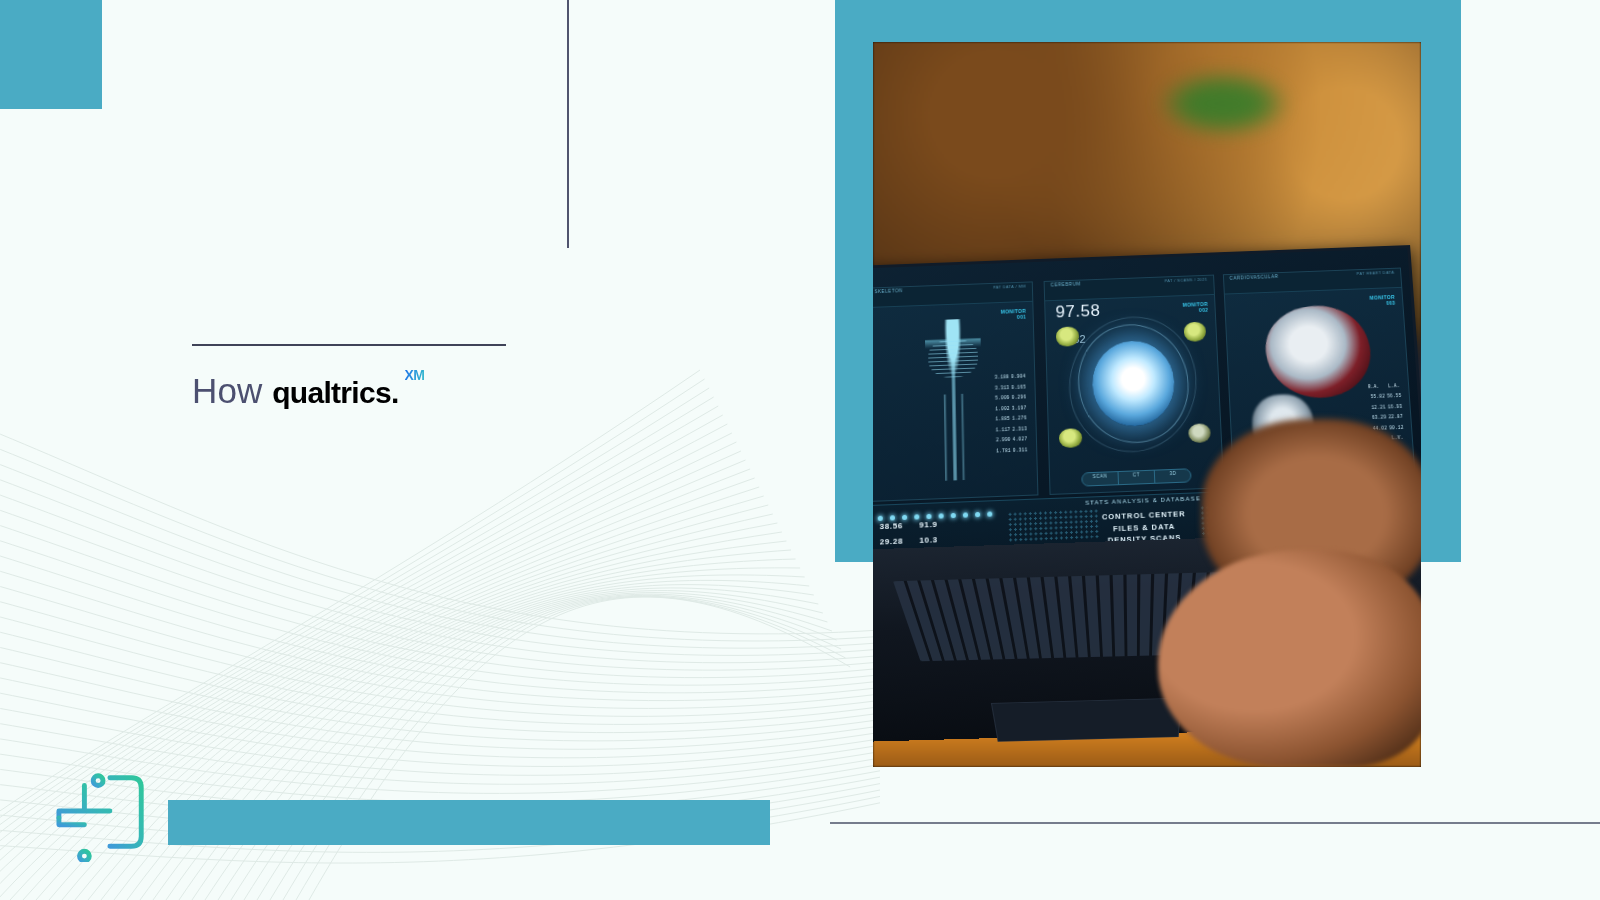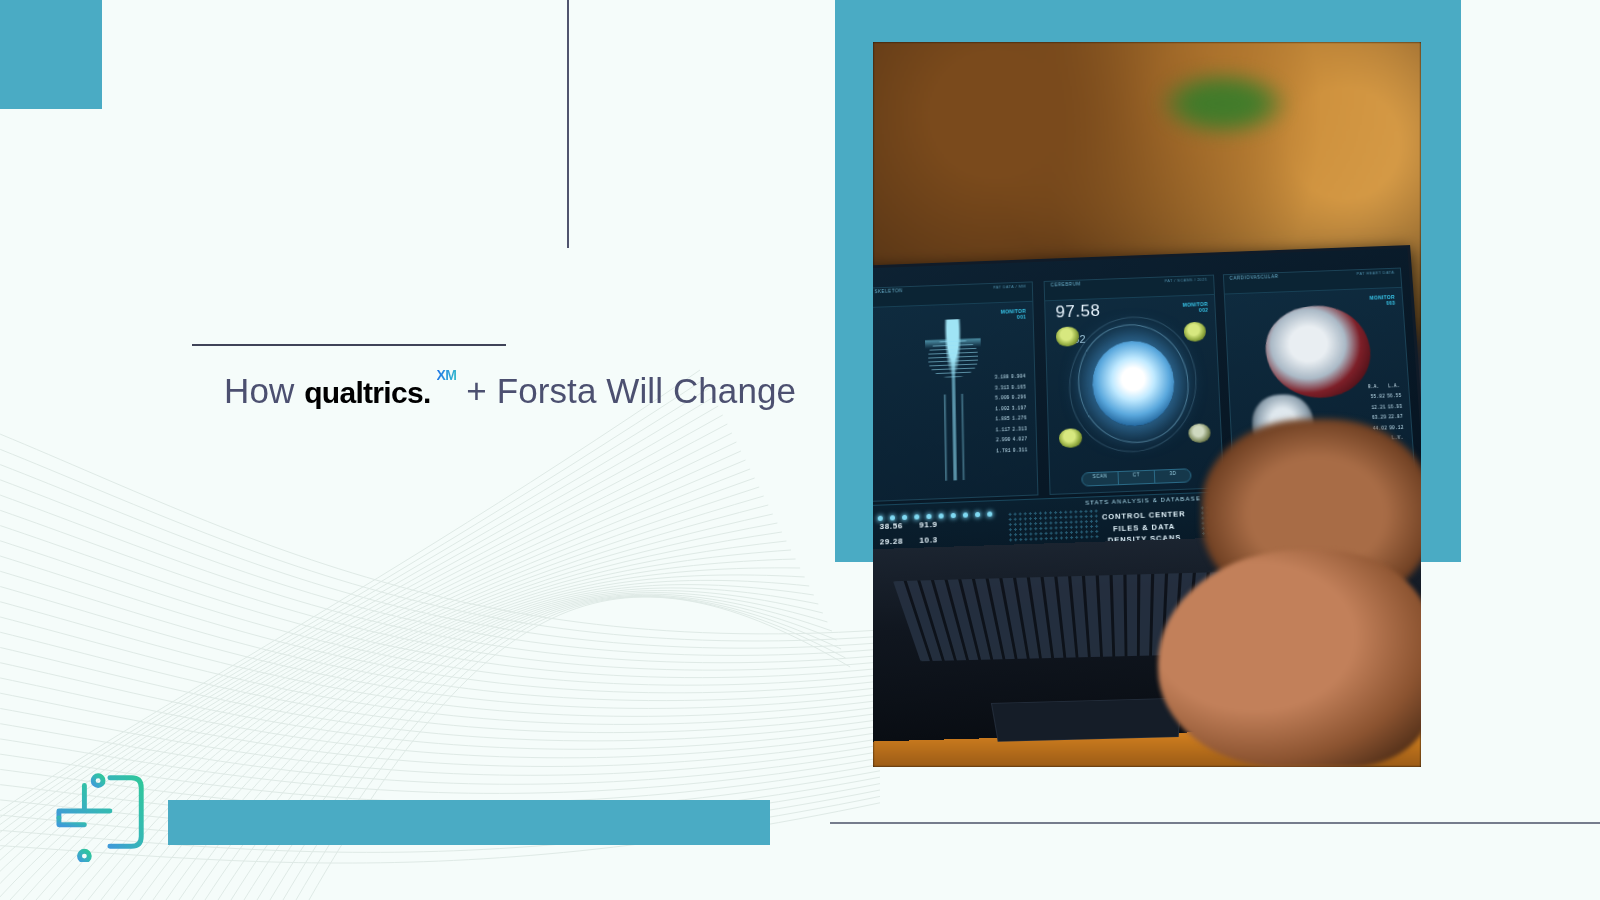--- a/index.html
+++ b/index.html
@@ -47,21 +47,20 @@
     background:#3f4358;
     margin-bottom:22px;
   }
   #slide-title {
     font-size:35px;
     line-height:1.30;
     font-weight:400;
     color:#4c5070;
     letter-spacing:.1px;
     white-space:nowrap;
-    margin-left:32px;
   }
   #slide-title .seg { white-space:pre; }
   
   .qualtrics-logo {
     display:inline-block;
     position:relative;
     font-weight:bold;
     font-size:30px;
     color:#000000;
     letter-spacing:-0.7px;
@@ -436,21 +435,21 @@
     </g>
   </svg>
 
   <div id="accent-square"></div>
 
   <div id="vertical-divider"></div>
 
   <div id="title-block">
     <div id="title-rule"></div>
     <h1 id="slide-title">
-      <span class="seg">How </span><span class="qualtrics-logo"><span>qualtrics.</span><span class="xm">XM</span></span><span class="qualtrics-pad"></span><span class="seg"> + Forsta Will Change</span>
+      <span class="seg">How </span><span class="qualtrics-logo"><span>qualtrics.</span><span class="xm">XM</span></span><span class="qualtrics-pad"></span>
       <br>
     </h1>
   </div>
 
   <div id="photo-frame"></div>
 
   <div id="photo">
     <div class="photo-bg"></div>
     <div class="photo-blurglow"></div>
     <div class="photo-blurglow2"></div>

